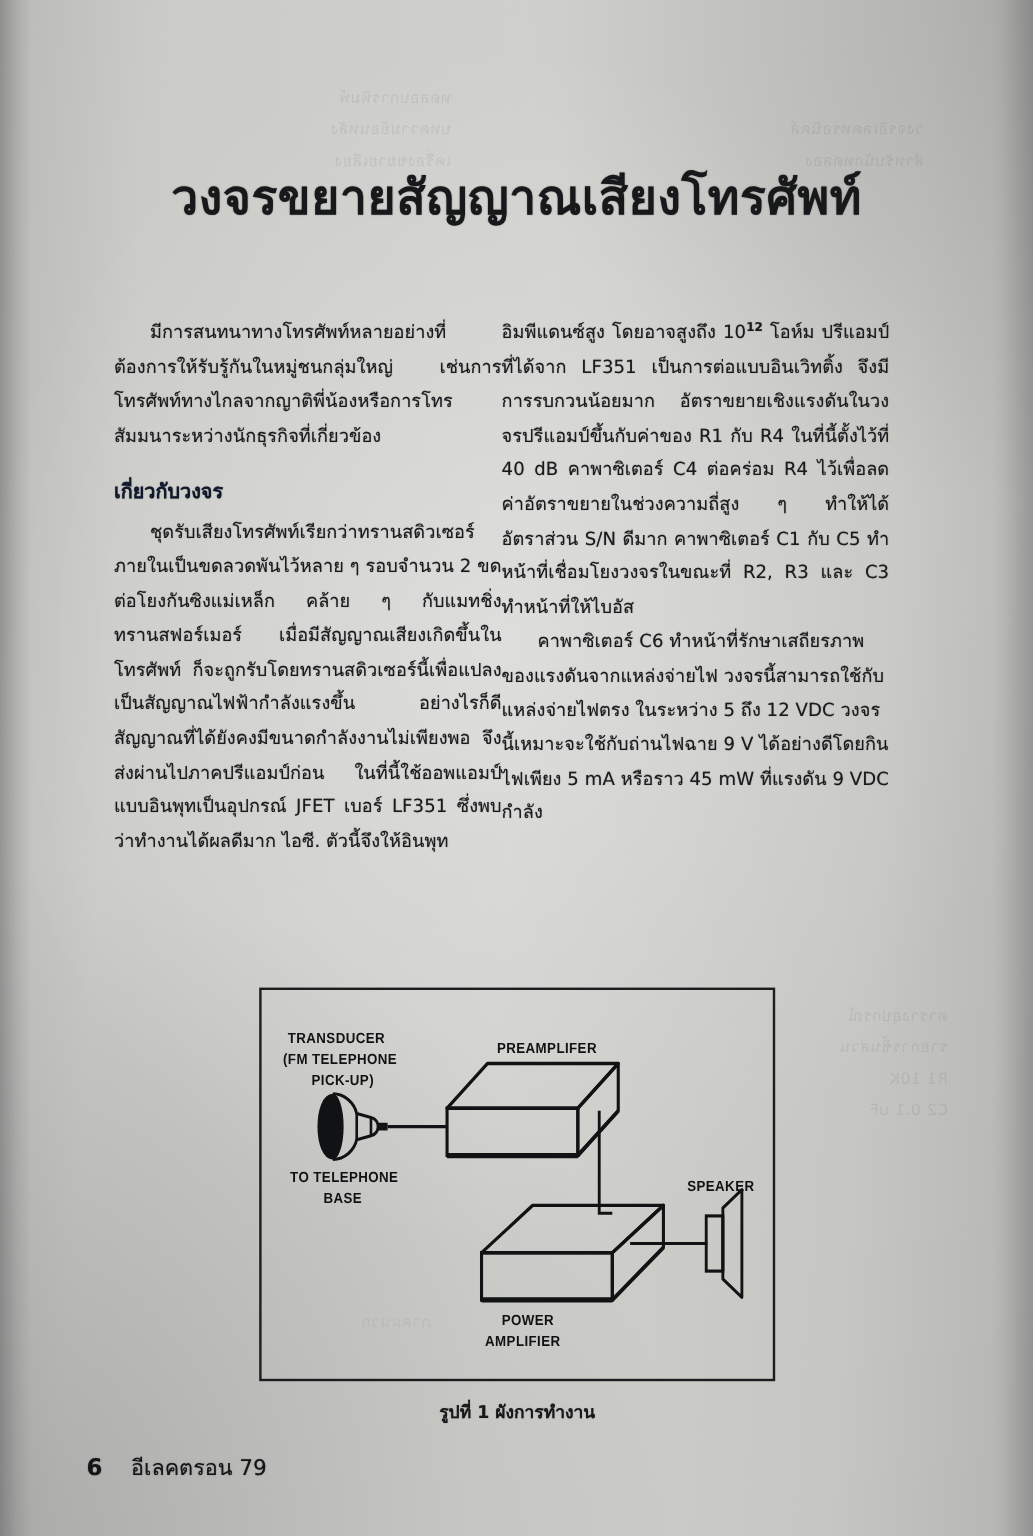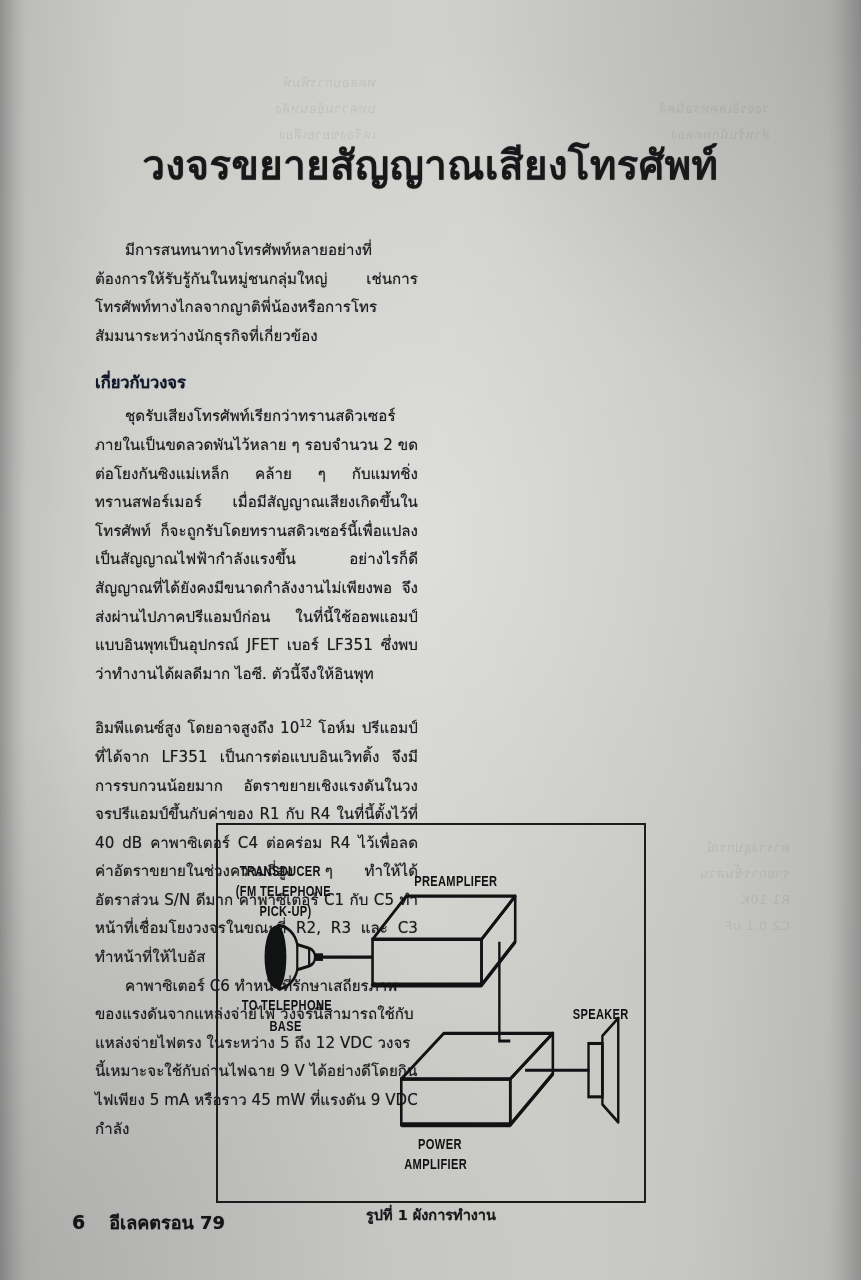--- a/index.html
+++ b/index.html
@@ -71,25 +71,23 @@
     line-height: 52px;
     color: #17181a;
     letter-spacing: 0.5px;
     text-shadow: 0 0 1.1px rgba(20,20,22,0.55);
   }
 
   
   .columns {
     position: absolute;
     left: 95px;
-    top: 236px;
+    top: 263px;
     width: 672px;
     display: flex;
-    gap: 26px;
-    flex-direction: column;
   }
   .col {
     width: 323px;
   }
   .col p {
     margin: 0;
     color: #191a1c;
     font-family: "DejaVu Sans", sans-serif;
     font-size: 15.1px;
     line-height: 28.6px;
@@ -107,39 +105,41 @@
     font-size: 16.5px;
     line-height: 30px;
     color: #0f172a;
     text-shadow: 0 0 1px rgba(20,20,22,0.6);
   }
 
   sup.expo {
     font-size: 0.66em;
     vertical-align: super;
     line-height: 0;
+    font-weight: bold;
   }
 
   
   .figure-wrap {
     position: absolute;
     left: 216px;
     top: 823px;
     width: 430px;
   }
   .figure-box {
     position: relative;
     width: 430px;
-    height: 380px;
+    height: 328px;
     border: 2.5px solid #1b1c1e;
     box-sizing: border-box;
     background: transparent;
   }
   .figure-svg { display: block; width: 100%; height: 100%; }
   .fig-caption {
+    margin-top: 14px;
     text-align: center;
     font-size: 14.5px;
     font-weight: 700;
     color: #17181a;
     text-shadow: 0 0 0.8px rgba(20,20,22,0.5);
   }
 
   
   .dlabel {
     font-family: "Liberation Sans", sans-serif;
@@ -158,21 +158,21 @@
     align-items: baseline;
     gap: 24px;
   }
   .page-num {
     font-weight: 700;
     font-size: 19px;
     color: #141517;
     text-shadow: 0 0 1px rgba(20,20,22,0.6);
   }
   .mag-name {
-    font-weight: 700;
+    font-weight: 400;
     font-size: 18px;
     color: #141517;
     text-shadow: 0 0 1px rgba(20,20,22,0.6);
   }
 
   
   .grain {
     position: absolute;
     inset: 0;
     z-index: 6;

